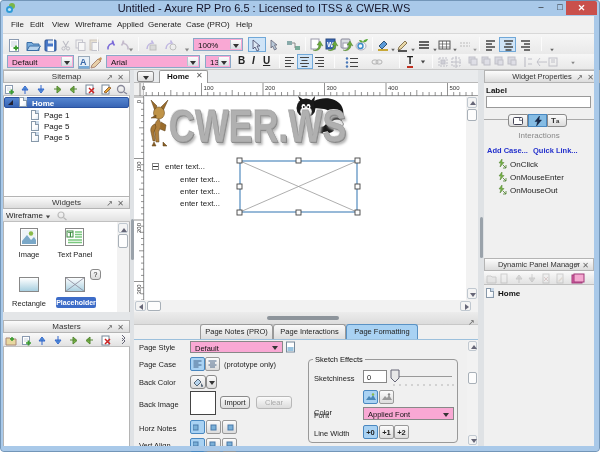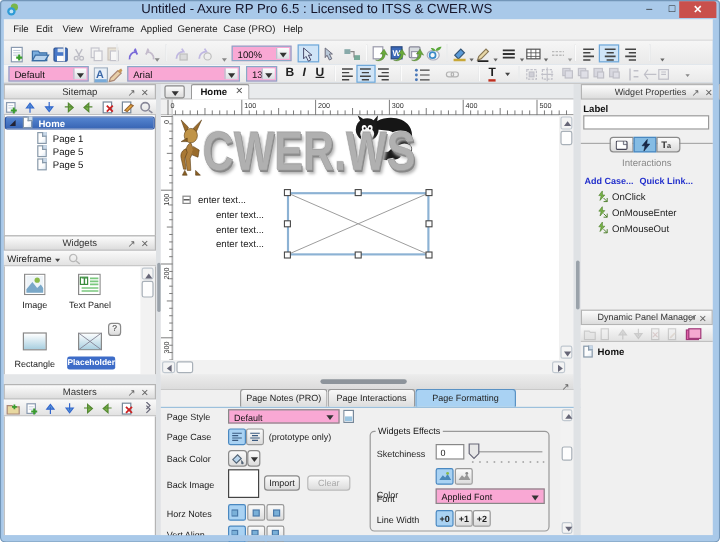--- a/index.html
+++ b/index.html
@@ -570,21 +570,21 @@
 <div class="sbtn" style="left:460px;top:301px;width:11px;height:10px">
     <span class="arr-d" style="left:4px;top:2px;border:none;border-top:3px solid transparent;border-bottom:3px solid transparent;border-left:4px solid #667;width:0;height:0"></span>
   </div>
 
 <div class="abs" style="left:134px;top:312px;width:344px;height:12px;background:linear-gradient(#ececec,#dcdcdc)"></div>
 <div class="abs" style="left:267px;top:316px;width:72px;height:4px;background:#8d949b;border-radius:2px"></div>
 
 <div class="abs" style="left:134px;top:324px;width:350px;height:122px;background:#f0f0f0;border-top:1px solid #c8c8c8"></div>
 <div class="tab" style="left:200px;top:324px;width:73px">Page Notes (PRO)</div>
 <div class="tab" style="left:273px;top:324px;width:73px">Page Interactions</div>
-<div class="tab tabsel" style="left:346px;top:324px;width:84px">Page Formatting</div>
+<div class="tab tabsel" style="left:346px;top:324px;width:72px">Page Formatting</div>
 <div class="abs" style="left:468px;top:318px;font-size:8px;color:#666">↗</div>
 <div class="abs" style="left:478px;top:318px;font-size:8px;color:#666">✕</div>
 <div class="abs" style="left:134px;top:339px;width:350px;height:1px;background:#9cc0dc"></div>
 
 <div class="lbl" style="left:139px;top:343px">Page Style</div>
 <div class="combo" style="left:190px;top:341px;width:93px;height:12px;border-color:#888">
     <span class="ct" style="font-size:7.5px;top:1.5px">Default</span>
     <span class="arr-d" style="right:4px;top:4px"></span>
   </div>
 <svg class="abs" style="left:286px;top:341px" width="11" height="12" viewBox="0 0 11 12">
@@ -631,21 +631,21 @@
 <div class="tgl" style="left:222px;top:438px"></div>
 <svg class="abs" style="left:193px;top:441px" width="42" height="5" viewBox="0 0 42 5">
     <g fill="#7ab0d8" stroke="#4a7aaa">
       <rect x="0" y="1" width="5" height="4"></rect>
       <rect x="17" y="1" width="5" height="4"></rect>
       <rect x="34" y="1" width="5" height="4"></rect>
     </g>
   </svg>
 
 <div class="abs" style="left:308px;top:359px;width:150px;height:84px;border:1px solid #999;border-radius:4px"></div>
-<div class="abs" style="left:313px;top:355px;font-size:7.5px;color:#111;background:#f0f0f0;padding:0 2px">Widgets Effects</div>
+<div class="abs" style="left:313px;top:355px;font-size:7.5px;color:#111;background:#f0f0f0;padding:0 2px">Sketch Effects</div>
 <div class="lbl" style="left:314px;top:374px">Sketchiness</div>
 <div class="abs white" style="left:363px;top:370px;width:24px;height:13px;border:1px solid #888"></div>
 <div class="lbl" style="left:367px;top:373px">0</div>
 <div class="abs" style="left:397px;top:376px;width:55px;height:1px;background:#999"></div>
 <svg class="abs" style="left:390px;top:369px" width="10" height="14" viewBox="0 0 10 14">
     <path d="M1 1h8v8l-4 4-4-4z" fill="linear-gradient(#fff,#ccc)" fill-opacity="1" stroke="#667" style="fill:#e8e8e8"></path>
   </svg>
 <svg class="abs" style="left:392px;top:383px" width="62" height="4" viewBox="0 0 62 4">
     <g fill="#aaa">
       <circle cx="2" cy="2" r="0.8"></circle>

